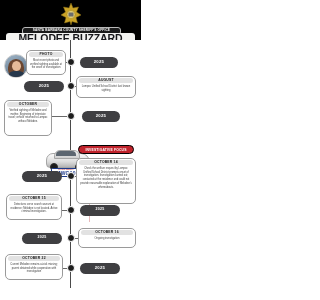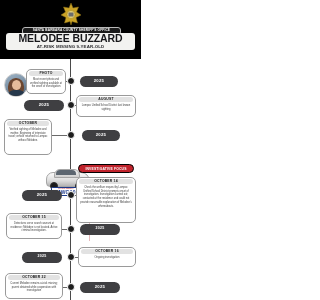--- a/index.html
+++ b/index.html
@@ -12,21 +12,21 @@
     height: 300px;
     overflow: hidden;
     font-family: "Liberation Sans", sans-serif;
     position: relative;
   }
 
   
   .header {
     position: relative;
     width: 141px;
-    height: 59px;
+    height: 40px;
     background: #000000;
     overflow: hidden;
   }
   .badge {
     position: absolute;
     left: 50%;
     top: 2px;
     transform: translateX(-50%);
     width: 22px;
     height: 24px;

